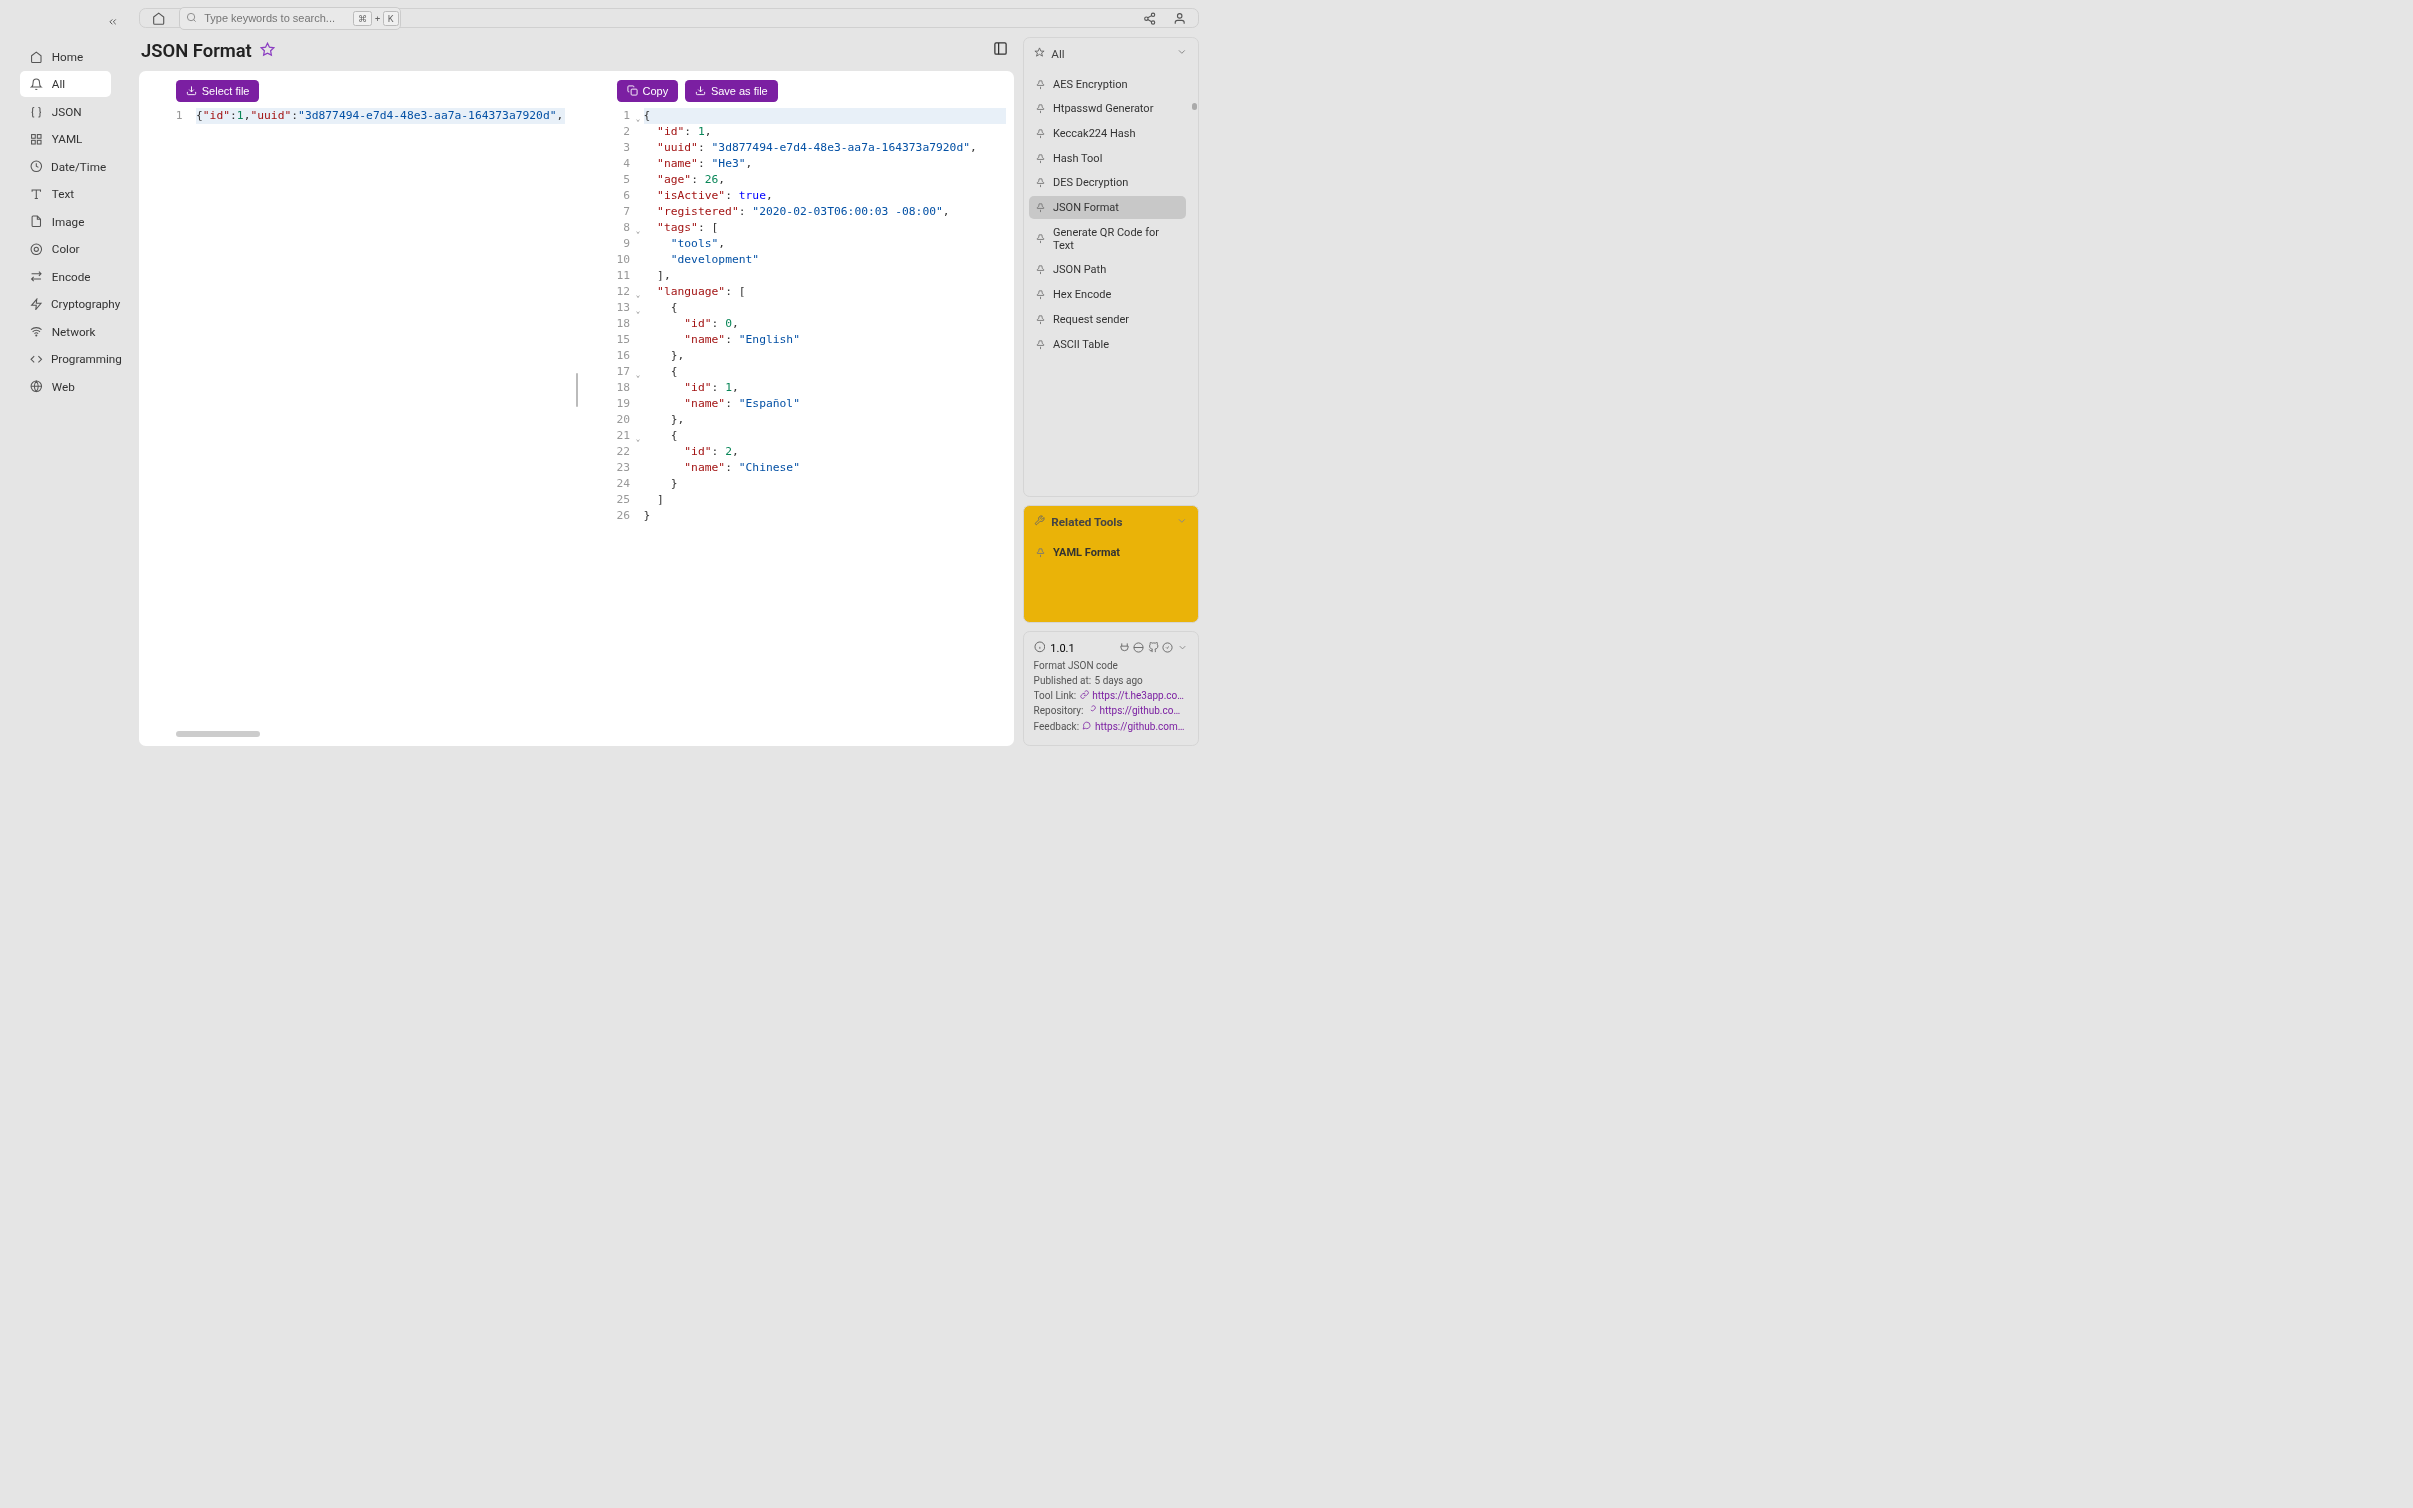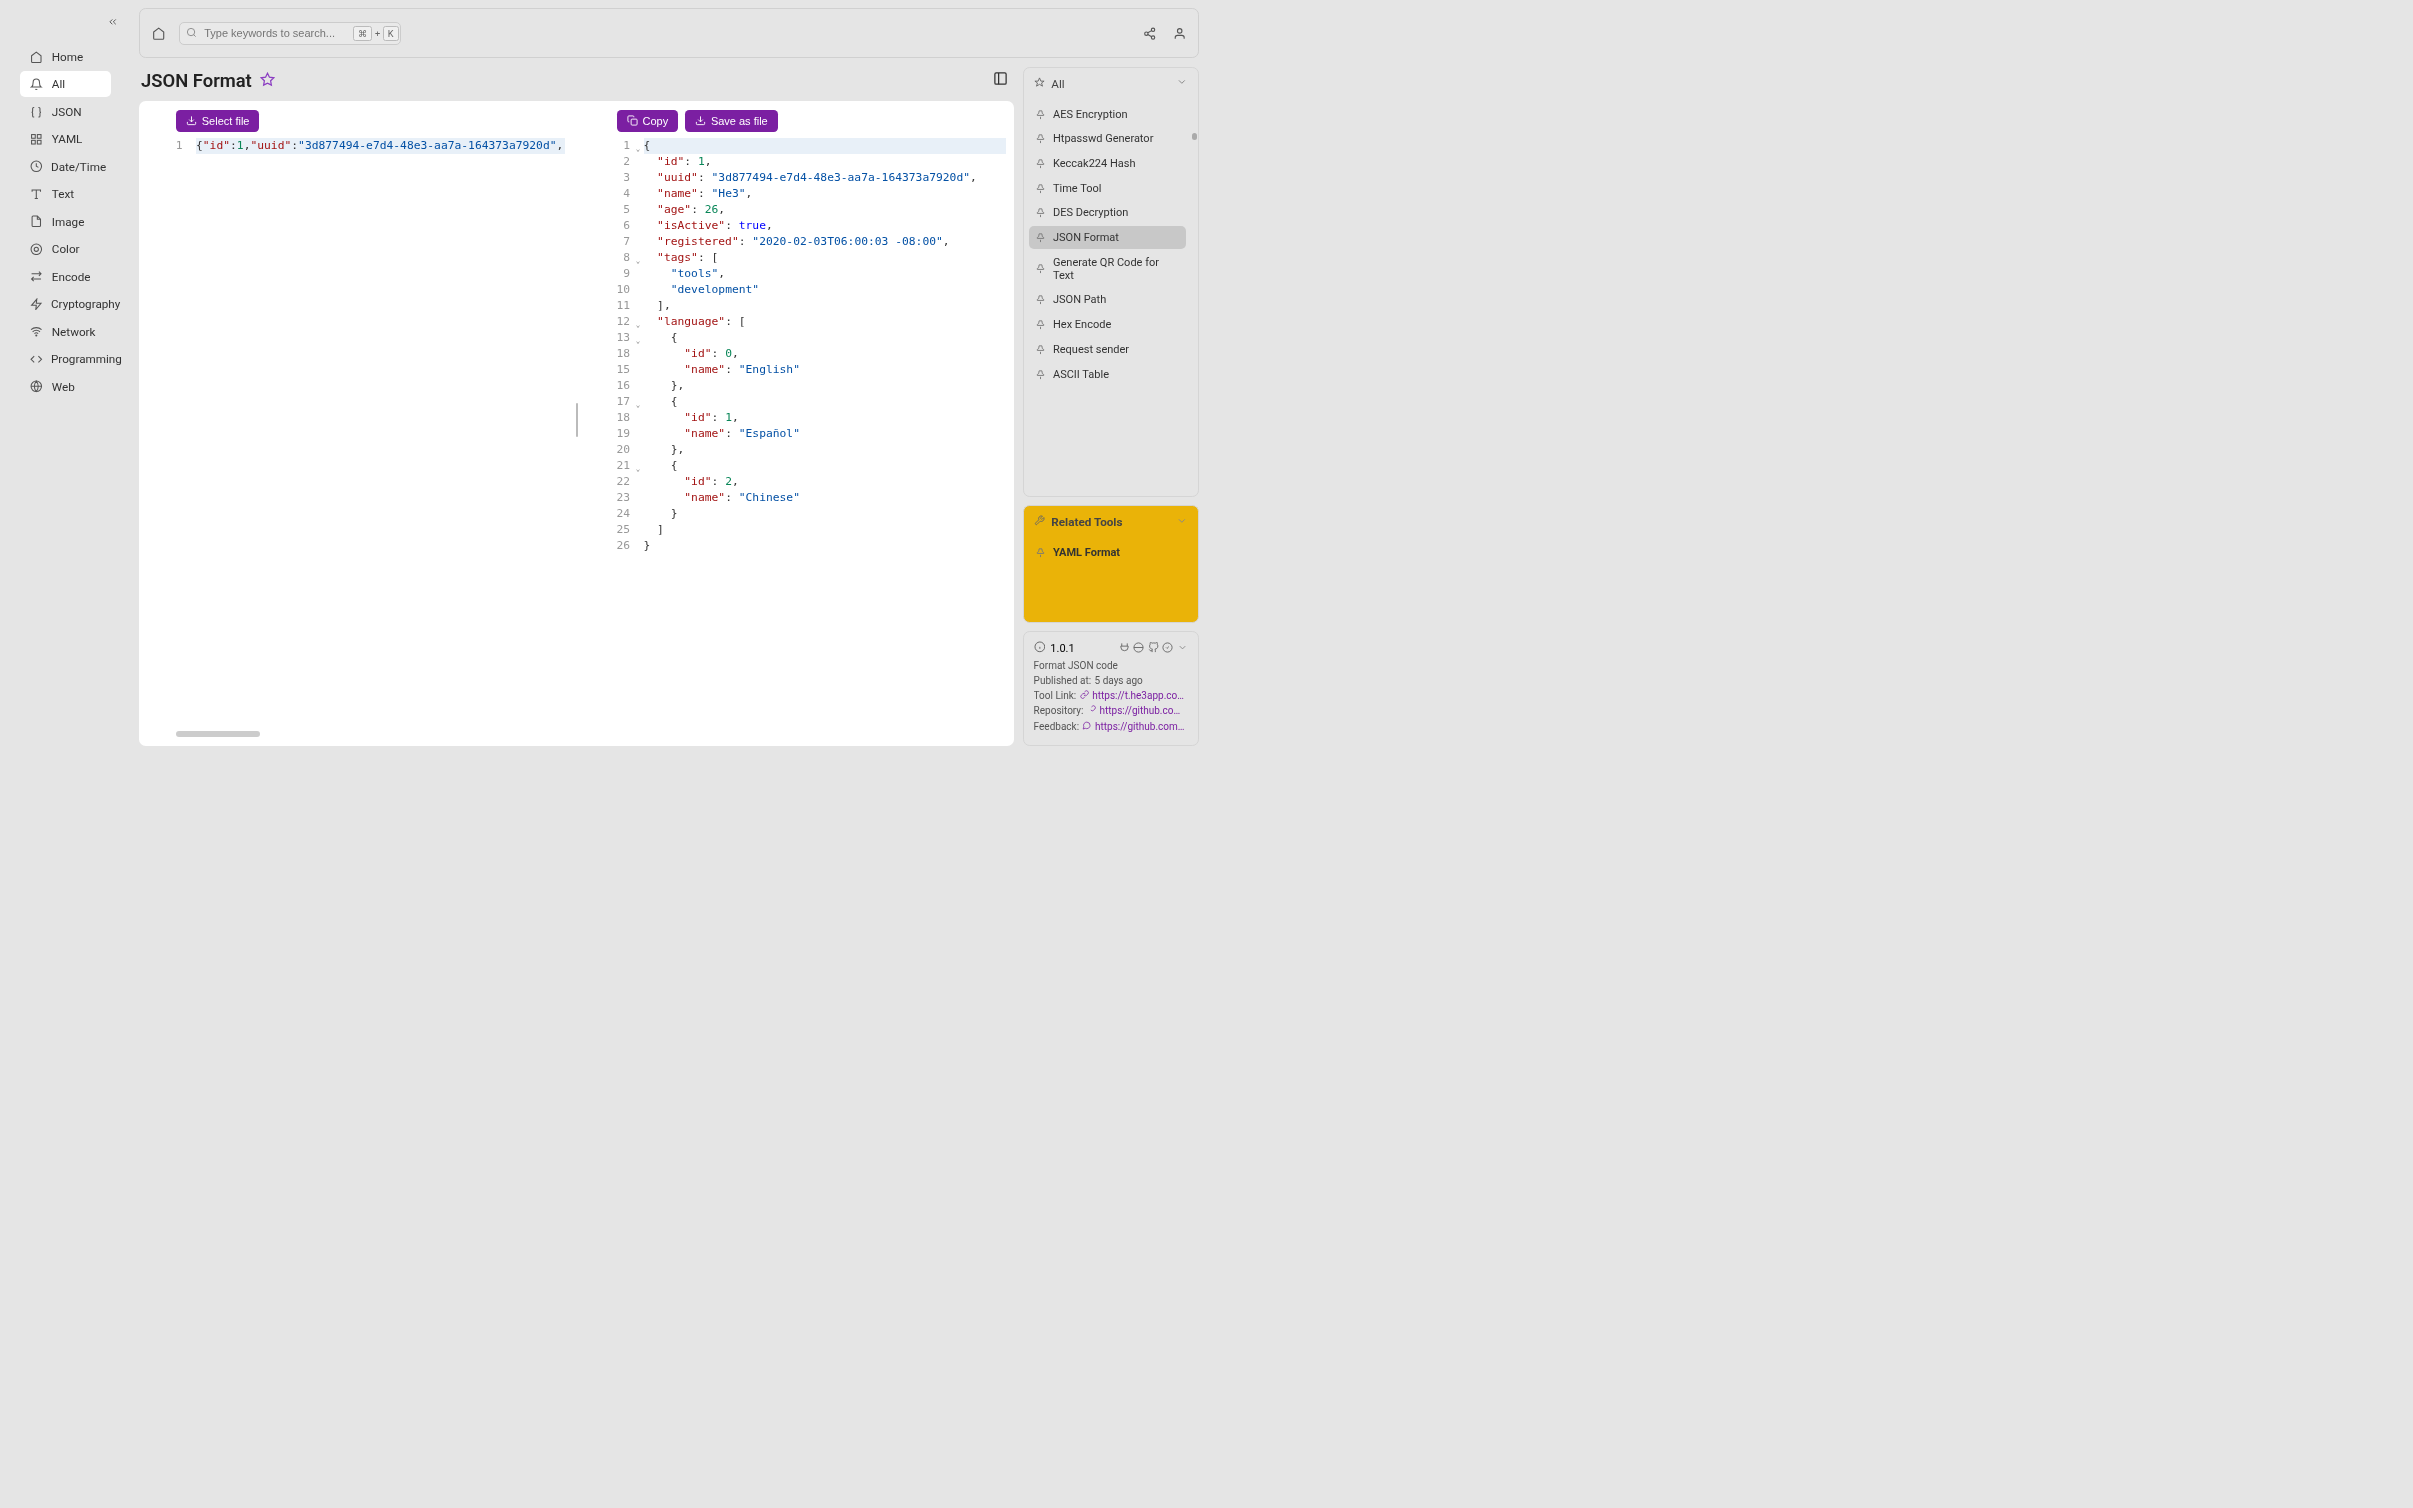--- a/index.html
+++ b/index.html
@@ -62,21 +62,21 @@
       background: #e5e5e5;
       display: flex;
       flex-direction: column;
       padding: 8.4px;
       gap: 8.4px;
     }
     .topbar {
       background: #e5e5e5;
       border: 0.8px solid #d0d0d0;
       border-radius: 6.7px;
-      height: 50px;
+      height: 20px;
       display: flex;
       align-items: center;
       padding: 0 8.4px;
       gap: 10px;
     }
     .home-btn {
       width: 20px;
       height: 20px;
       display: flex;
       align-items: center;
@@ -640,21 +640,21 @@
               <div class="right-item">
                 <svg class="pin-icon" viewBox="0 0 24 24" fill="none" stroke="#777" stroke-width="2">
                   <path d="M12 17v5M9 4h6l1 6 3 2v2H5v-2l3-2 1-6z"></path>
                 </svg>
                 <span>Keccak224 Hash</span>
               </div>
               <div class="right-item">
                 <svg class="pin-icon" viewBox="0 0 24 24" fill="none" stroke="#777" stroke-width="2">
                   <path d="M12 17v5M9 4h6l1 6 3 2v2H5v-2l3-2 1-6z"></path>
                 </svg>
-                <span>Time Tool</span>
+                <span>Hash Tool</span>
               </div>
               <div class="right-item">
                 <svg class="pin-icon" viewBox="0 0 24 24" fill="none" stroke="#777" stroke-width="2">
                   <path d="M12 17v5M9 4h6l1 6 3 2v2H5v-2l3-2 1-6z"></path>
                 </svg>
                 <span>DES Decryption</span>
               </div>
               <div class="right-item active">
                 <svg class="pin-icon" viewBox="0 0 24 24" fill="none" stroke="#777" stroke-width="2">
                   <path d="M12 17v5M9 4h6l1 6 3 2v2H5v-2l3-2 1-6z"></path>

